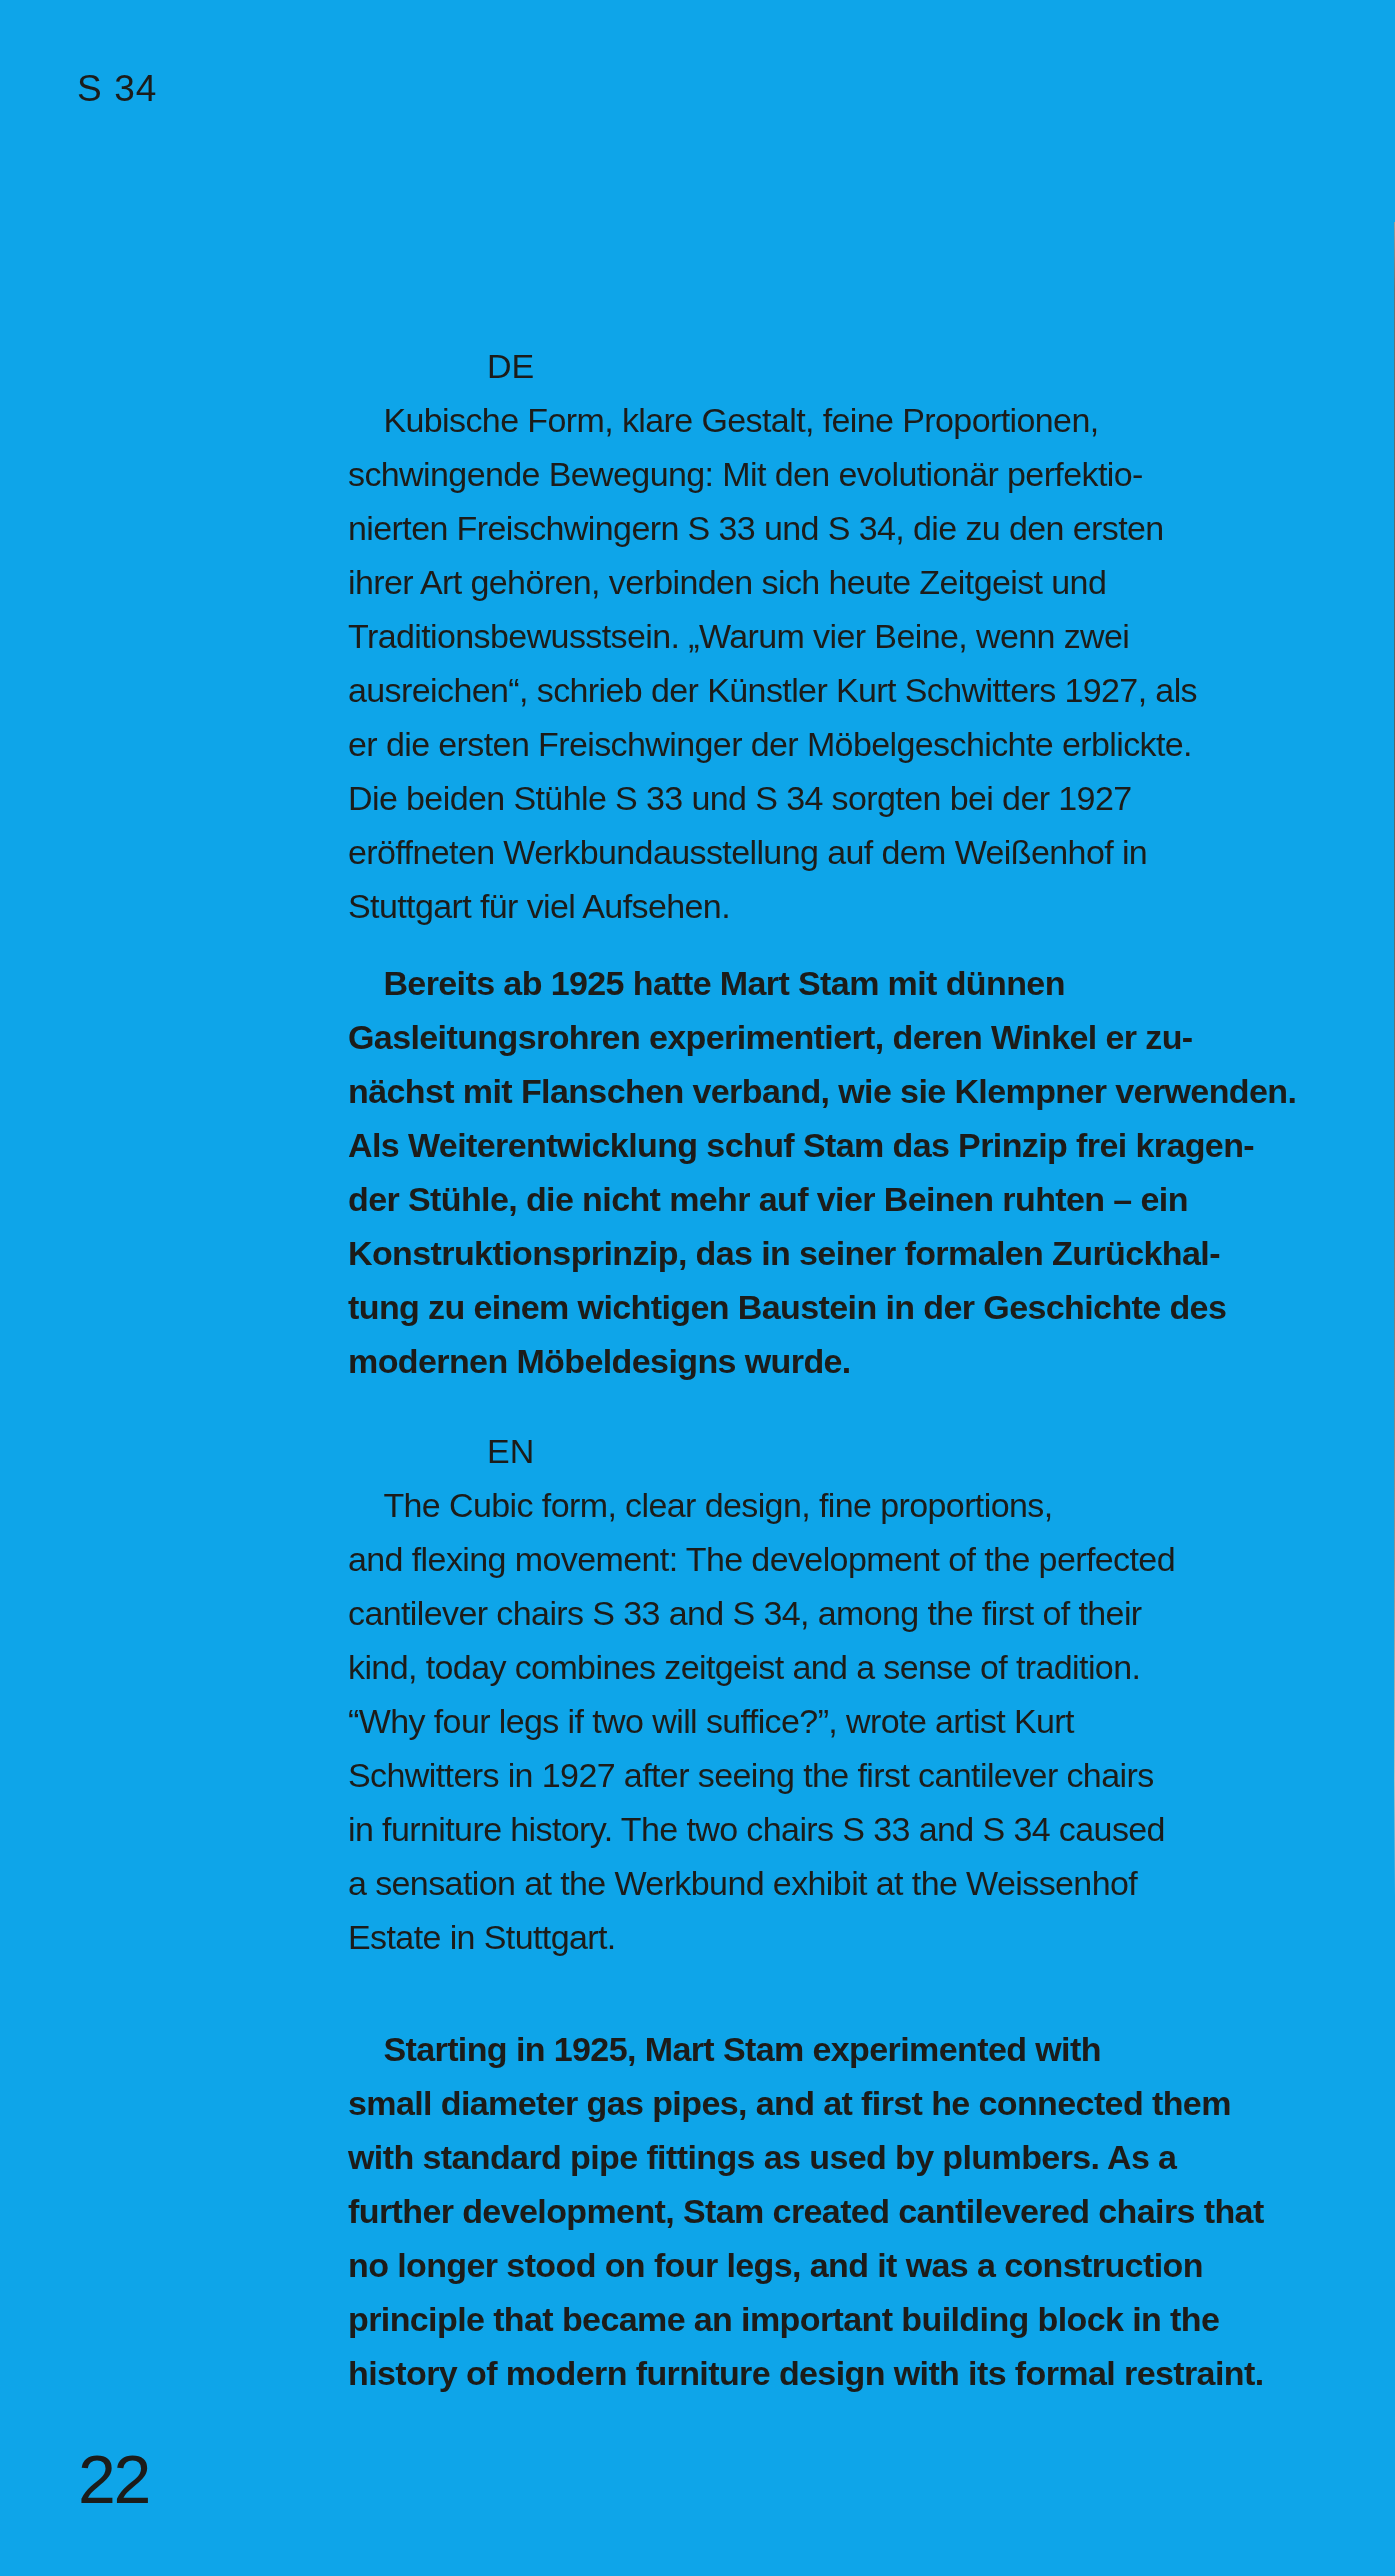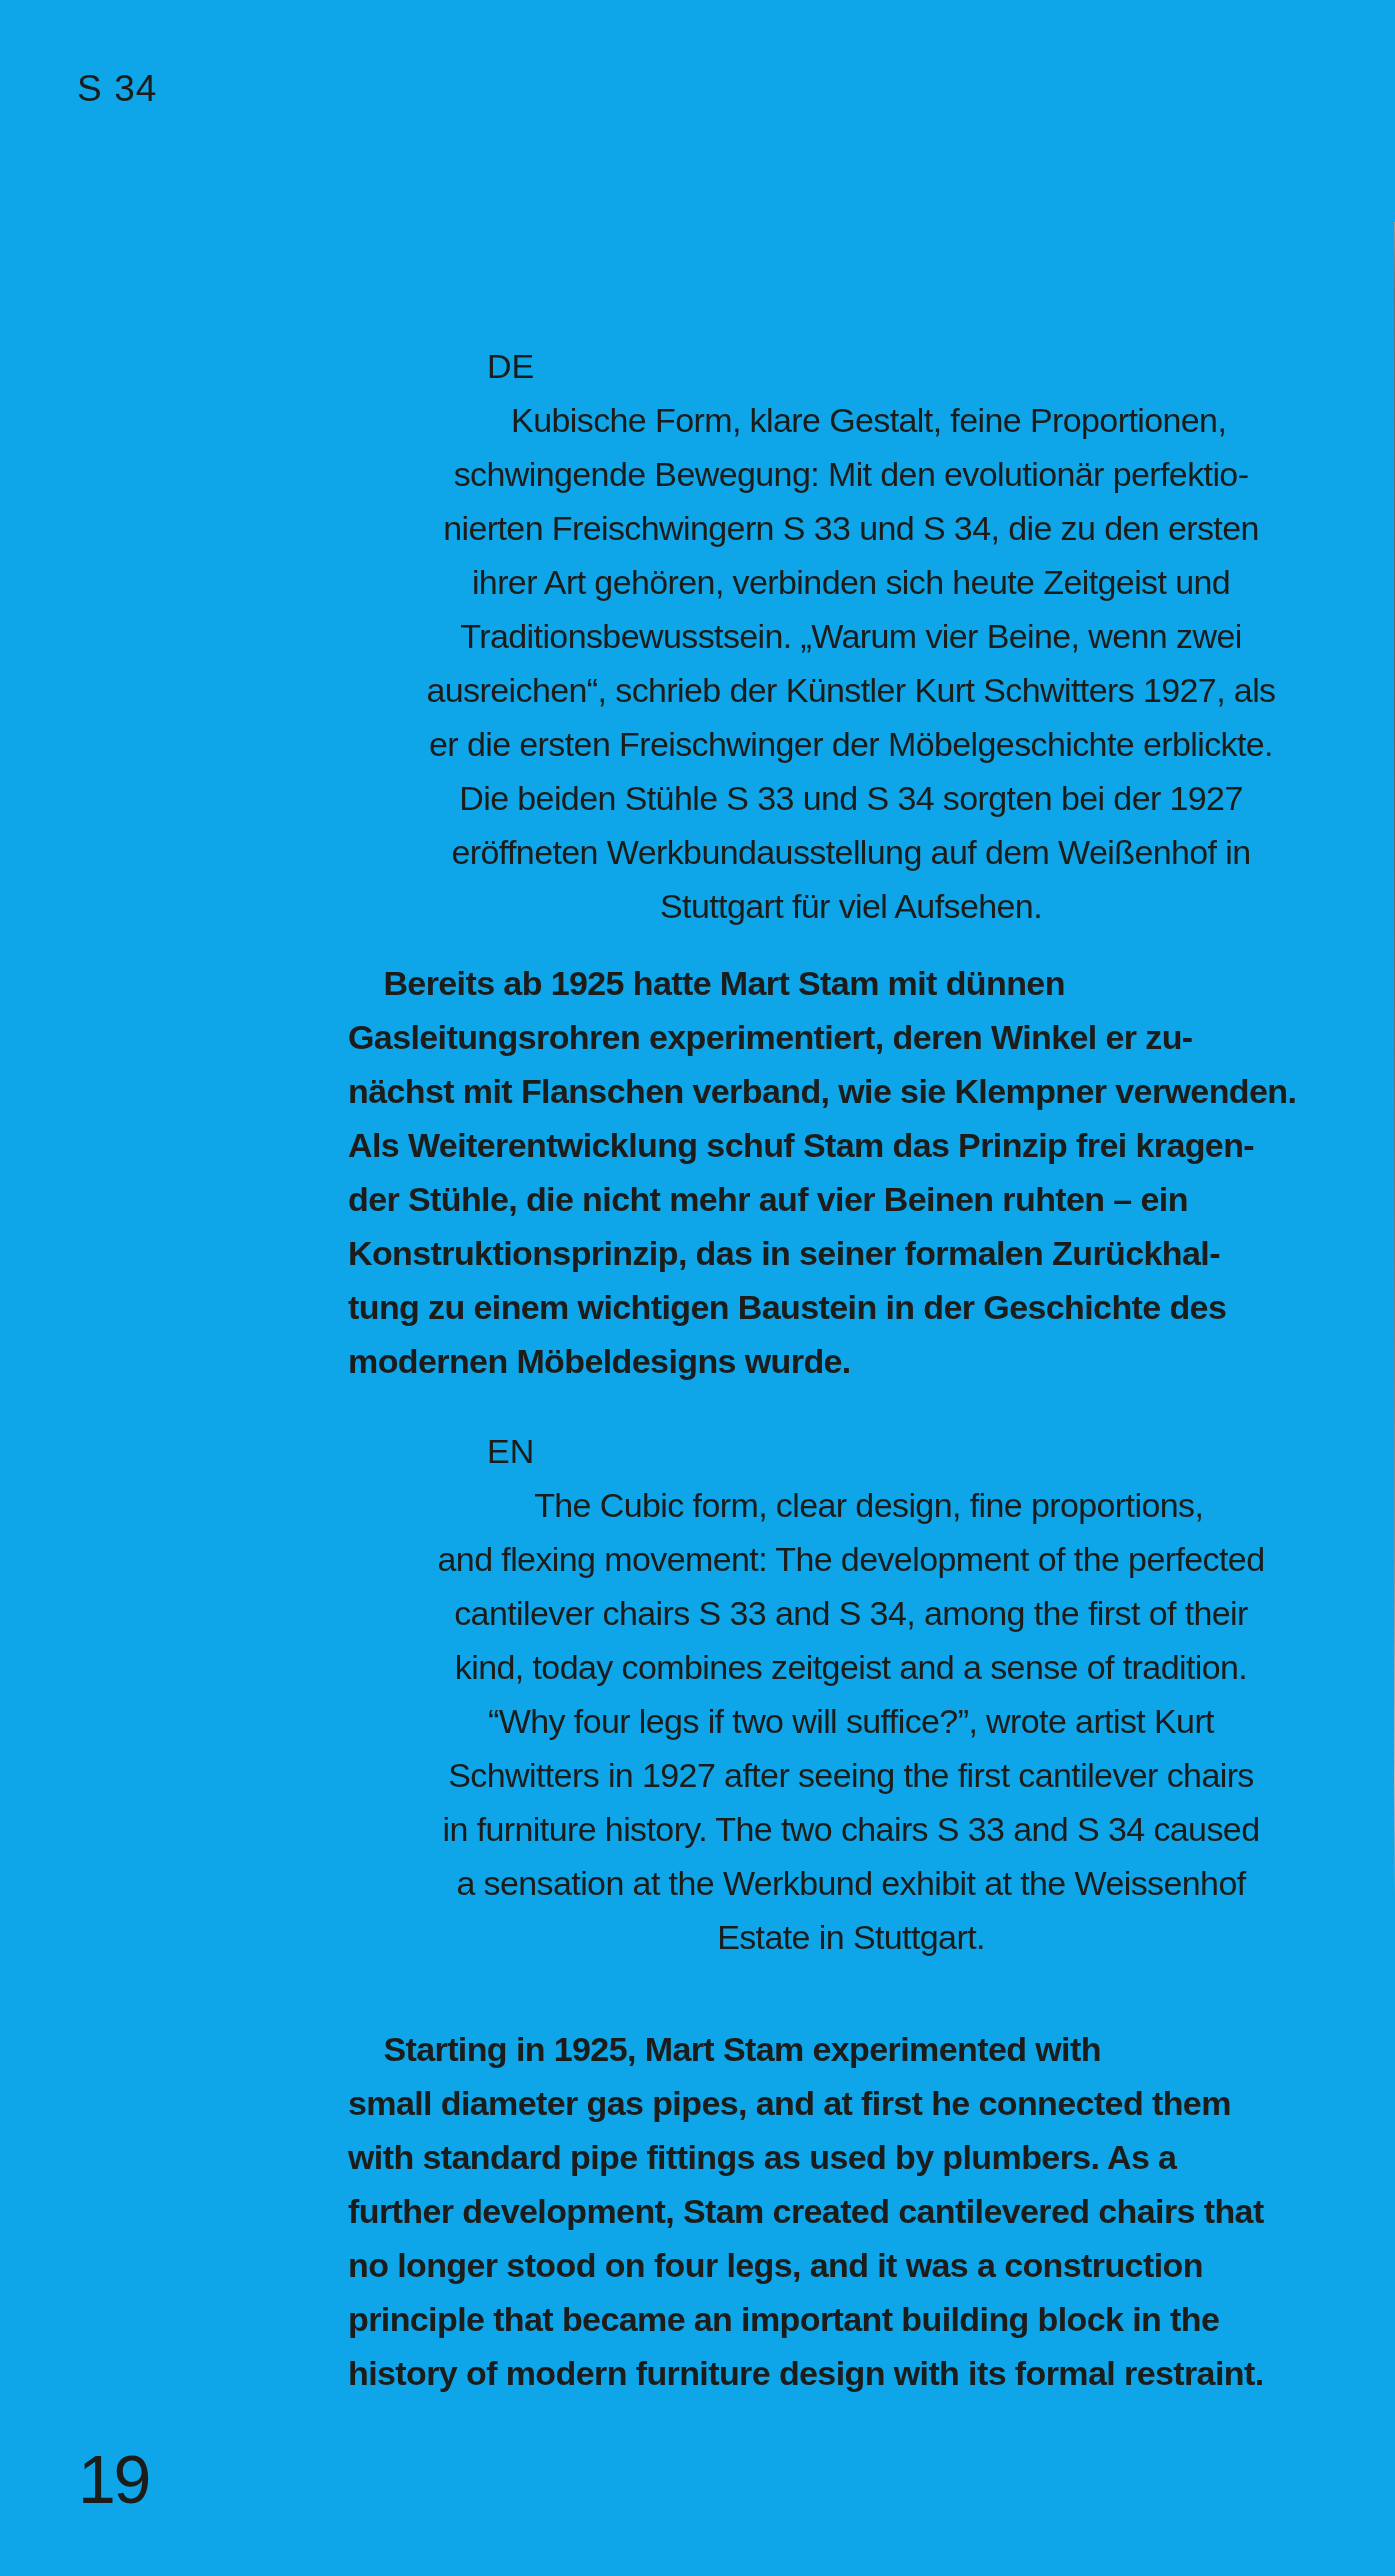--- a/index.html
+++ b/index.html
@@ -34,21 +34,21 @@
     letter-spacing: -0.6px;
     white-space: pre;
   }
   .lang-label {
     position: absolute;
     left: 0;
     top: 0;
     white-space: pre;
     letter-spacing: 0;
   }
-  .para-labeled   { text-indent: 139px; text-align: center; }
+  .para-labeled   { text-indent: 139px; }
   .para-indented  { text-indent: 135px; font-weight: bold; }
   .pos-de-1 { top: 339px; }
   .pos-de-2 { top: 902px; }
   .pos-en-1 { top: 1424px; }
   .pos-en-2 { top: 1968px; }
   .page-number {
     position: absolute;
     left: 78px;
     top: 2439px;
     font-size: 68px;
@@ -118,18 +118,18 @@
   <div class="body-copy para-indented pos-en-2">
     <span>Starting in 1925, Mart Stam experimented with
 small diameter gas pipes, and at first he connected them
 with standard pipe fittings as used by plumbers. As a
 further development, Stam created cantilevered chairs that
 no longer stood on four legs, and it was a construction
 principle that became an important building block in the
 history of modern furniture design with its formal restraint.</span>
   </div>
 
-  <div class="page-number">19</div>
+  <div class="page-number">22</div>
 
   <div class="page-edge-line"></div>
 
 </div>
 
 
 </body></html>

